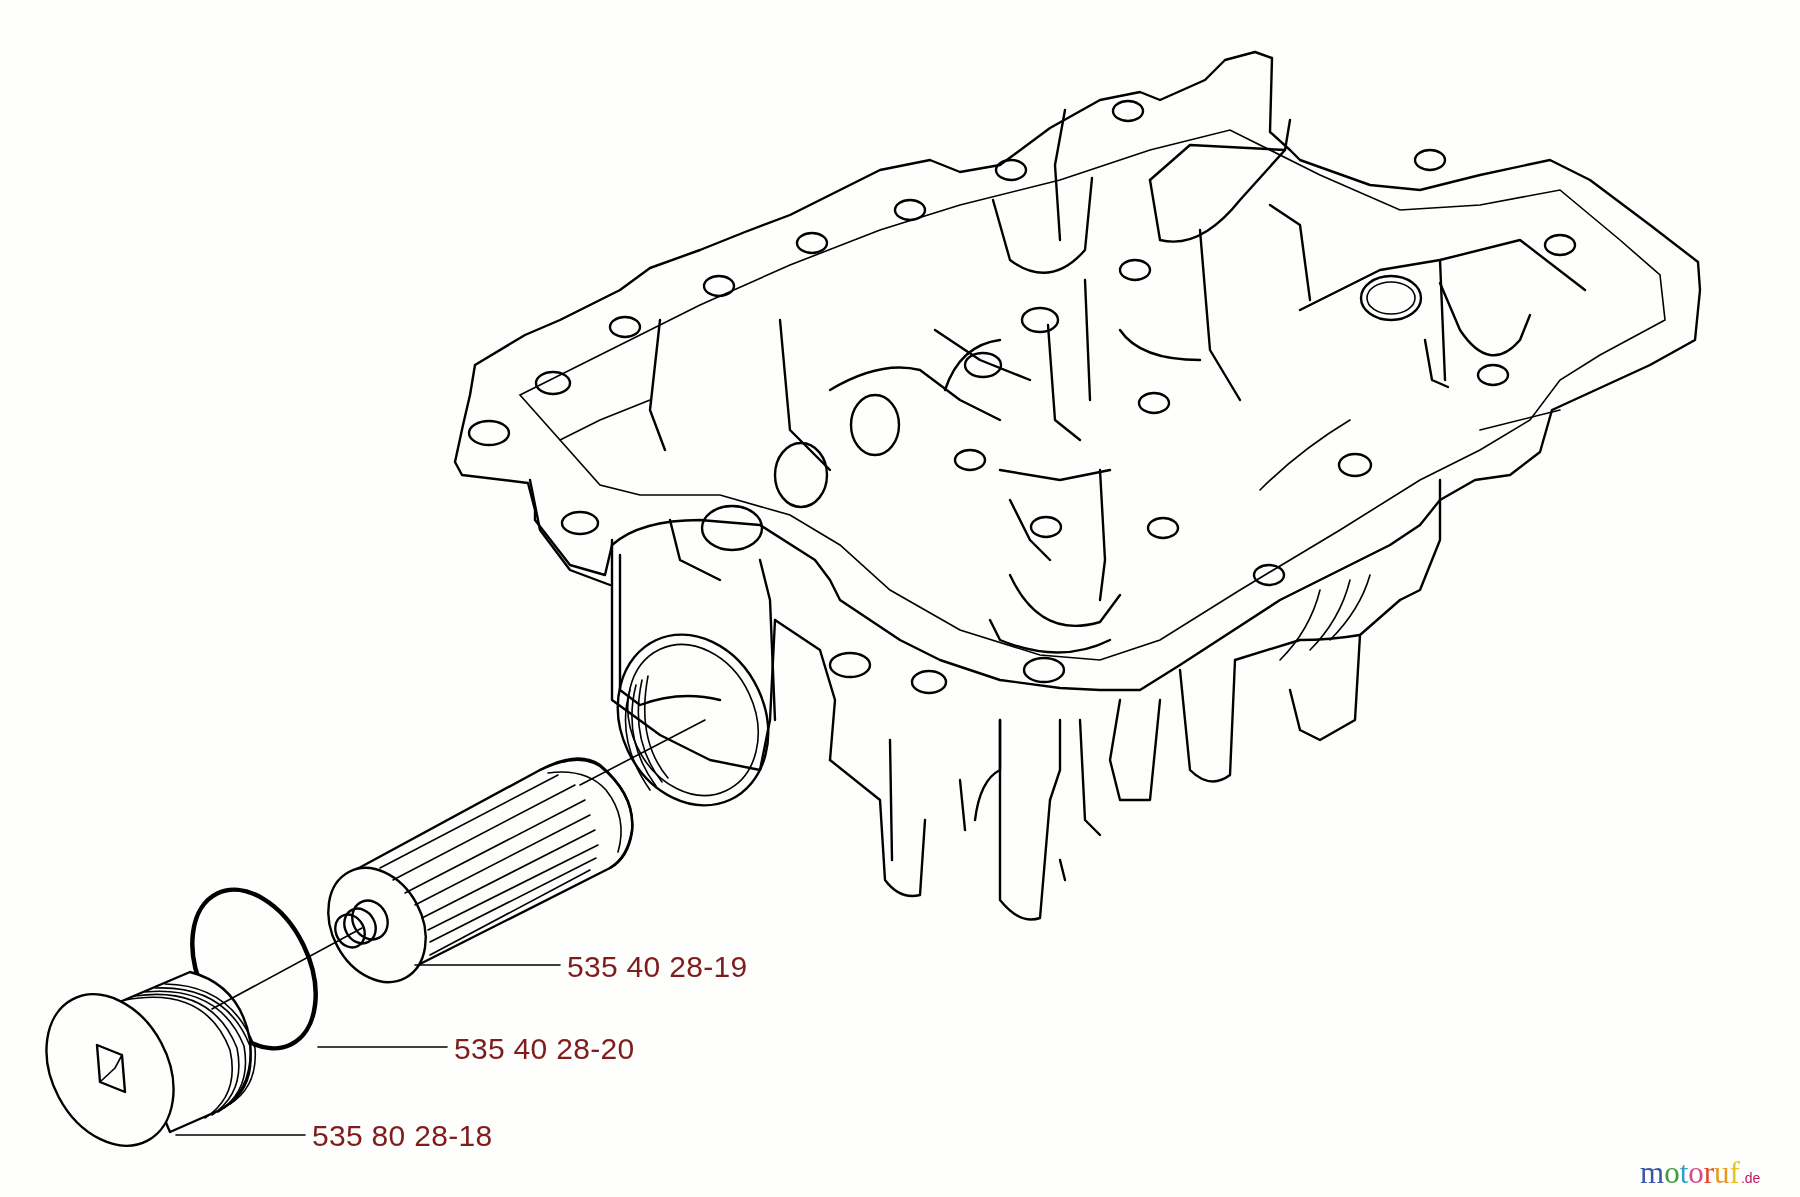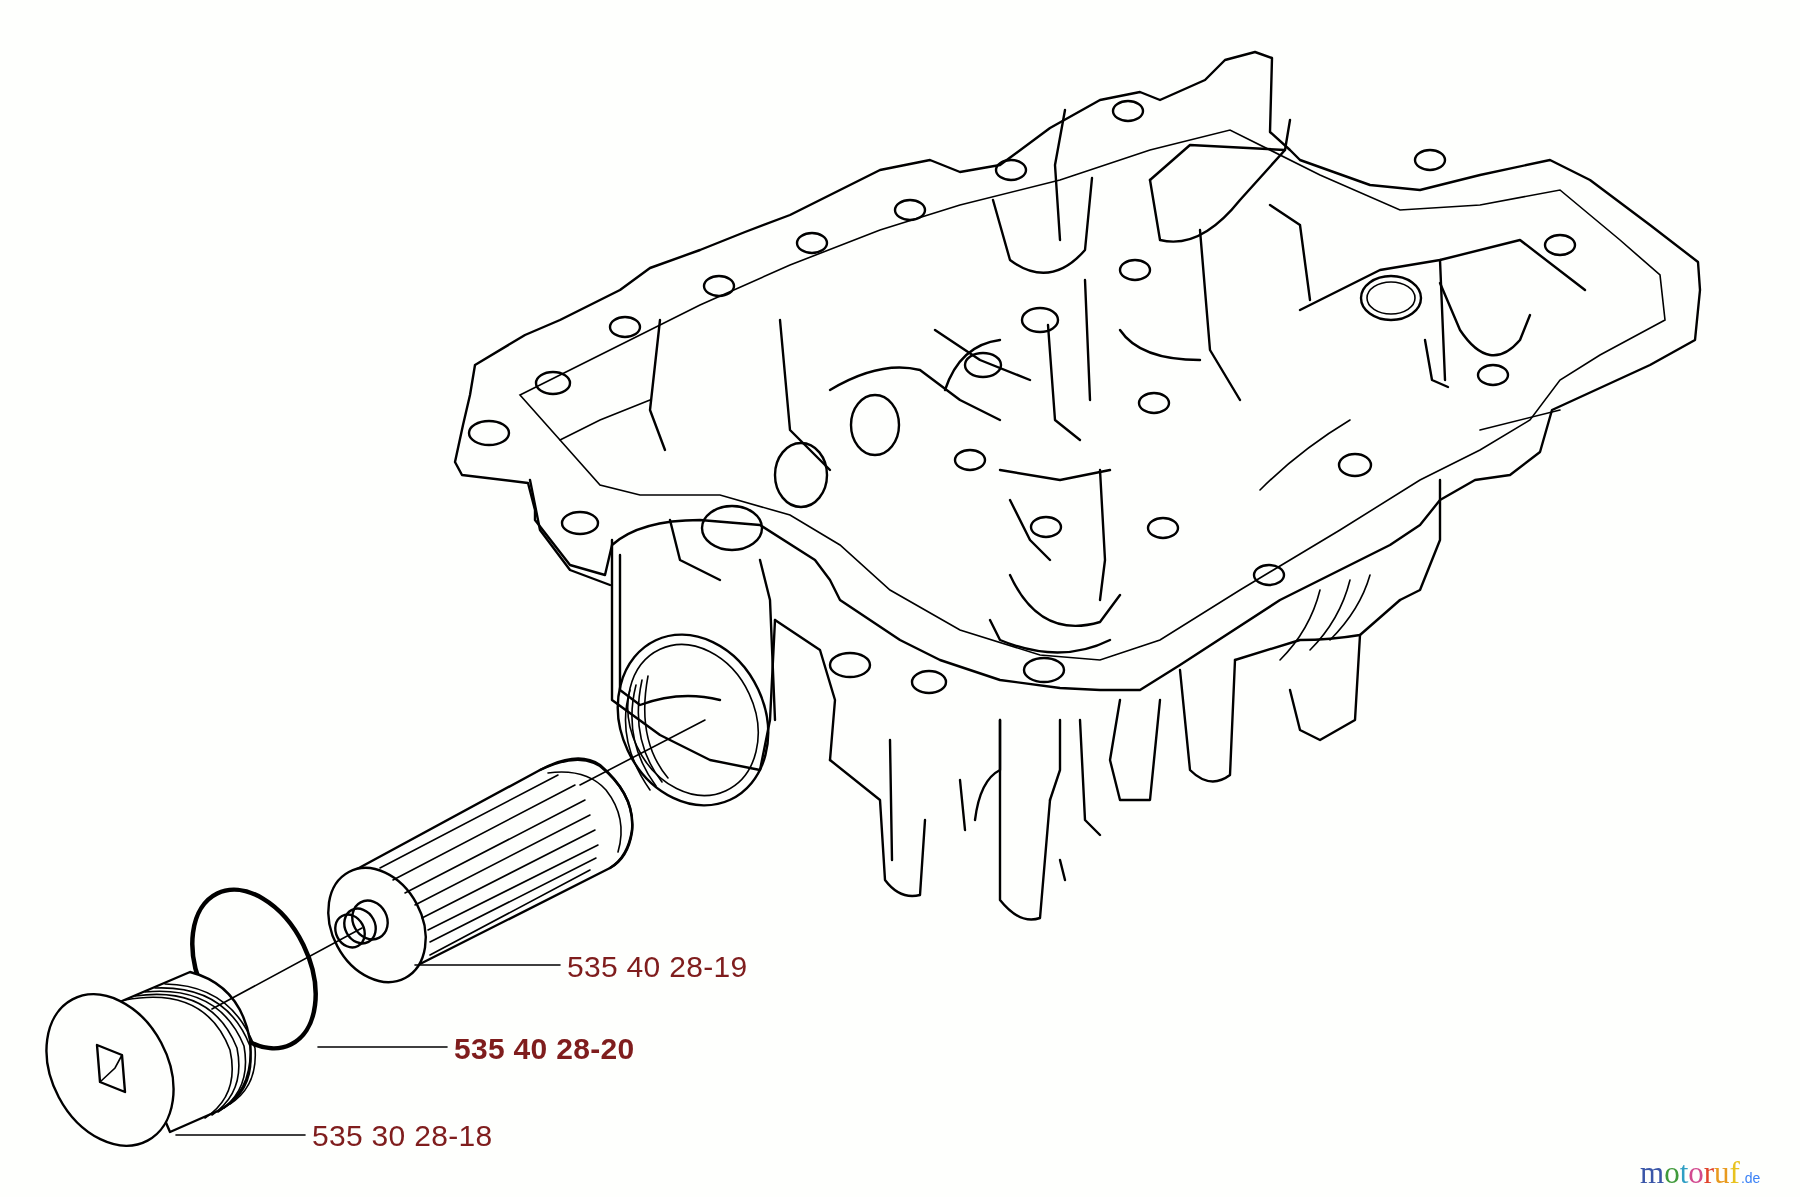--- a/index.html
+++ b/index.html
@@ -5,21 +5,21 @@
   html, body { margin: 0; padding: 0; background: #fefffd; }
   body { width: 1800px; height: 1197px; position: relative; overflow: hidden; font-family: "Liberation Sans", sans-serif; }
   #canvas { position: absolute; left: 0; top: 0; width: 1800px; height: 1197px; }
   .ln { fill: none; stroke: #000; stroke-width: 2.4; stroke-linejoin: round; stroke-linecap: round; }
   .lnt { fill: none; stroke: #000; stroke-width: 1.6; stroke-linecap: round; }
   .lnb { fill: none; stroke: #000; stroke-width: 4.5; }
   .fillw { fill: #fefffd; stroke: #000; stroke-width: 2.4; stroke-linejoin: round; }
   .part-label { position: absolute; font-family: "Liberation Sans", sans-serif; font-size: 30px; color: #7f1d1d; white-space: nowrap; letter-spacing: 0.3px; }
   .logo { position: absolute; left: 1640px; top: 1155px; font-family: "Liberation Serif", serif; font-size: 31px; white-space: nowrap; }
   .logo span { display: inline-block; }
-  .logo .tld { font-family: "Liberation Sans", sans-serif; font-size: 14px; color: #3b82f6; margin-left: 1px; }
+  .logo .tld { font-family: "Liberation Sans", sans-serif; font-size: 14px; color: #be185d; margin-left: 1px; }
 </style>
 </head>
 <body>
 
 <svg id="canvas" viewBox="0 0 1800 1197" xmlns="http://www.w3.org/2000/svg">
 
   <g>
 
     <path class="ln" d="M 463 425 L 455 462 L 462 475 L 528 483 L 535 510 L 535 520
       L 570 565 L 605 575 L 612 545 Q 640 520 700 520 L 760 525 L 815 560 L 830 580
@@ -172,18 +172,18 @@
 
   <line class="lnt" x1="212" y1="1009" x2="362" y2="928"></line>
   <line class="lnt" x1="580" y1="785" x2="705" y2="720"></line>
 
   <line class="lnt" x1="415" y1="965" x2="560" y2="965"></line>
   <line class="lnt" x1="318" y1="1047" x2="447" y2="1047"></line>
   <line class="lnt" x1="176" y1="1135" x2="305" y2="1135"></line>
 </svg>
 
 <div class="part-label" style="left:567px; top:950px;">535 40 28-19</div>
-<div class="part-label" style="left:454px; top:1032px;font-weight:bold;">535 40 28-20</div>
-<div class="part-label" style="left:312px; top:1119px;">535 30 28-18</div>
+<div class="part-label" style="left:454px; top:1032px;">535 40 28-20</div>
+<div class="part-label" style="left:312px; top:1119px;">535 80 28-18</div>
 
 <div class="logo">
   <span style="color:#3a56a8">m</span><span style="color:#3f9a3a">o</span><span style="color:#2f9fc4">t</span><span style="color:#d24a8f">o</span><span style="color:#e0442c">r</span><span style="color:#e89a1e">u</span><span style="color:#e8c21e">f</span><span class="tld">.de</span>
 </div>
 
 </body></html>

